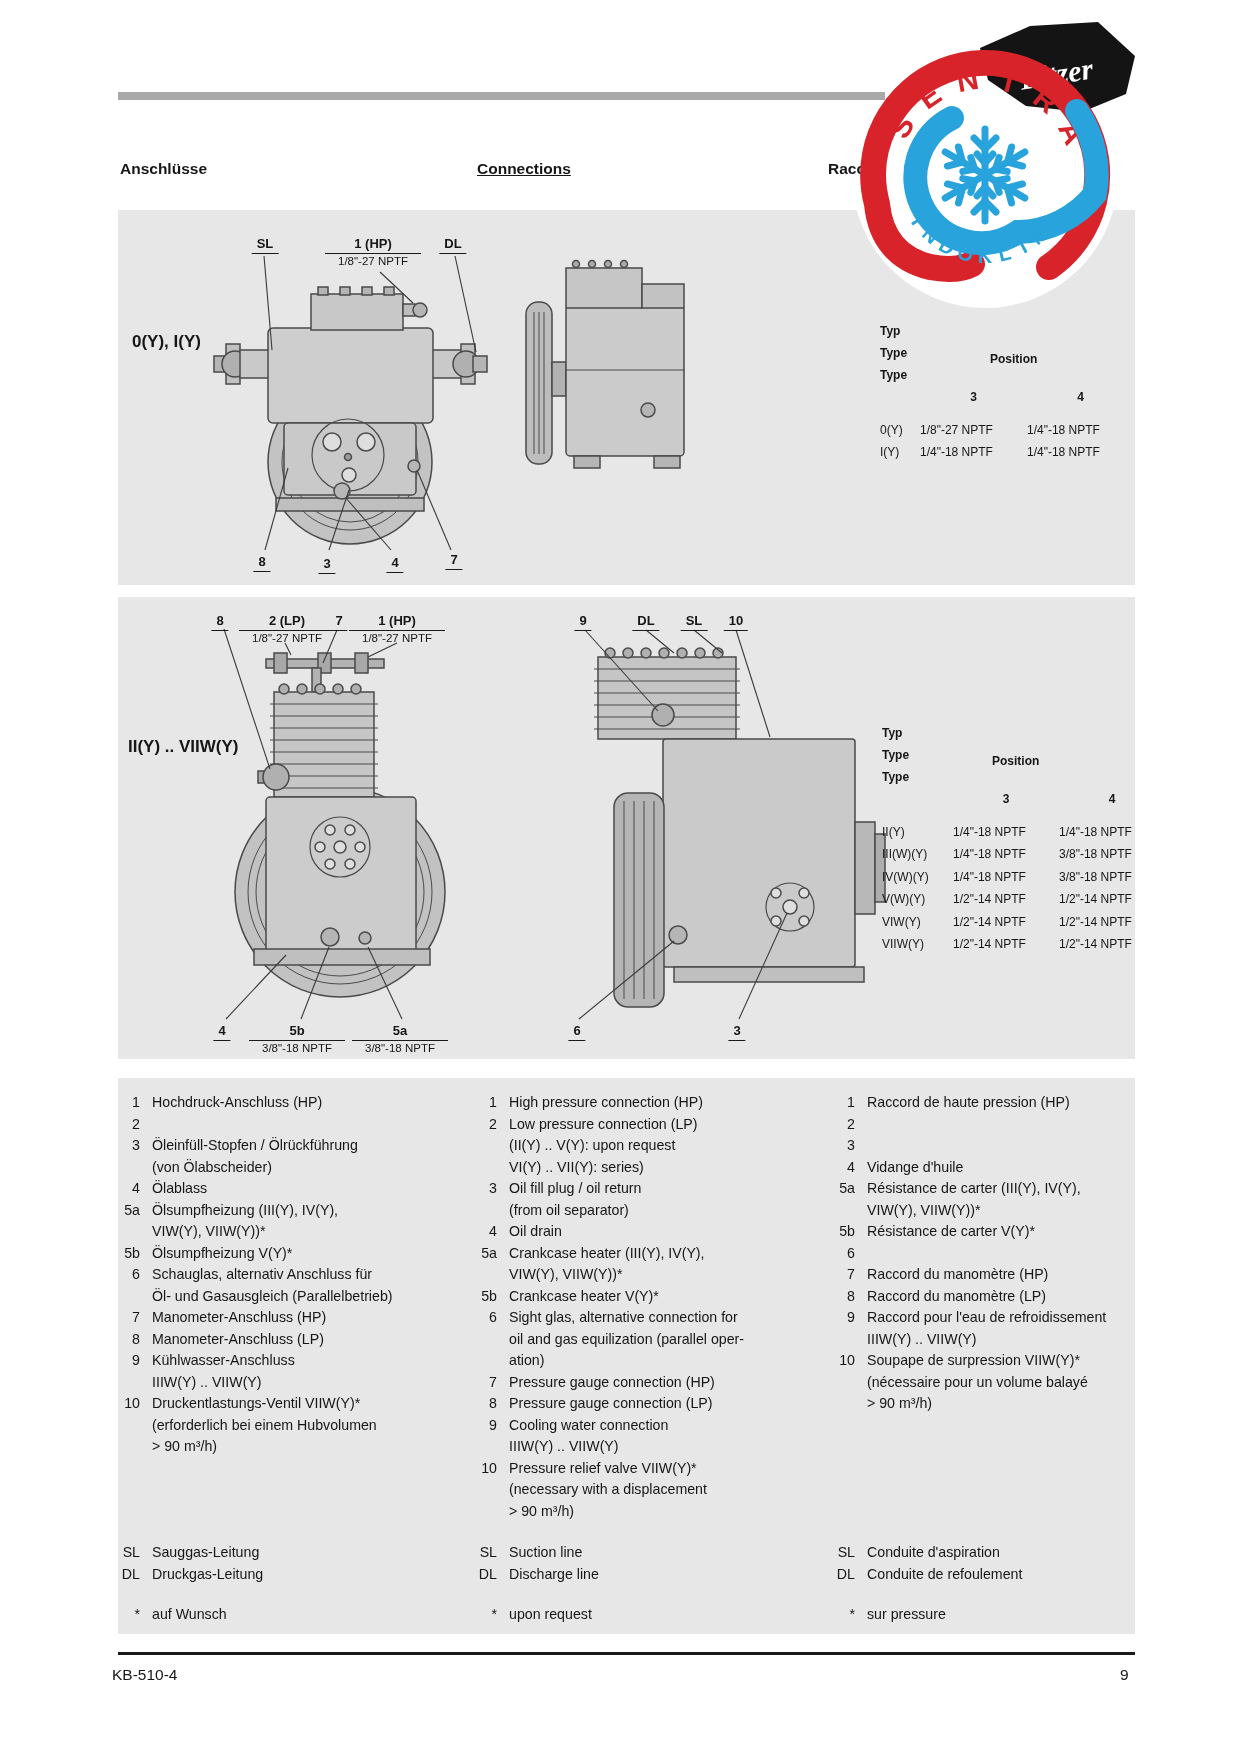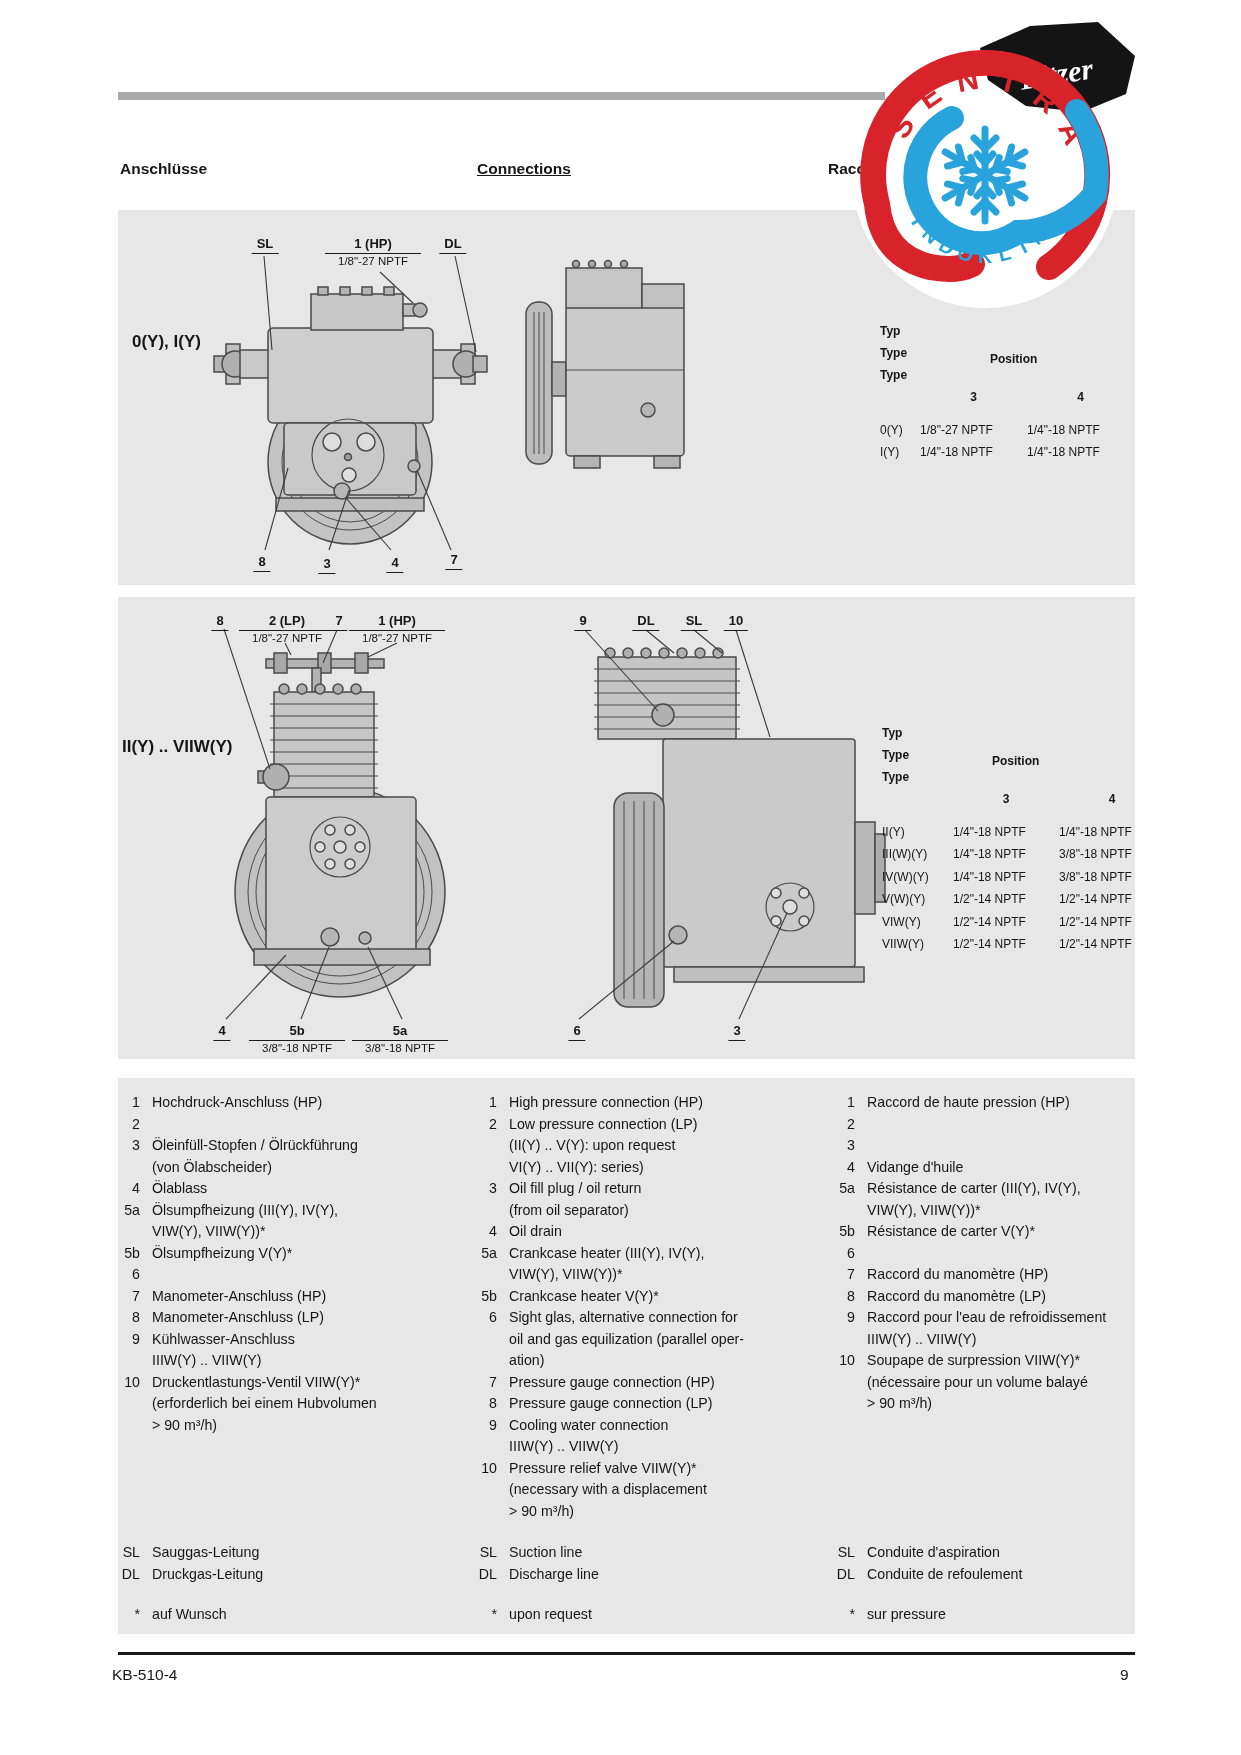--- a/index.html
+++ b/index.html
@@ -254,21 +254,21 @@
       <line x1="576" y1="33" x2="604" y2="56"></line>
       <line x1="618" y1="33" x2="652" y2="140"></line>
       <line x1="108" y1="422" x2="168" y2="358"></line>
       <line x1="183" y1="422" x2="211" y2="350"></line>
       <line x1="284" y1="422" x2="250" y2="350"></line>
       <line x1="461" y1="422" x2="556" y2="344"></line>
       <line x1="621" y1="422" x2="669" y2="316"></line>
     </g>
   </svg>
 
-  <div class="model-label" style="left:4px;top:140px">II(Y) .. VIIW(Y)</div>
+  <div class="model-label" style="left:10px;top:140px">II(Y) .. VIIW(Y)</div>
 
   <div class="callout" style="left:102px;top:14px"><span class="co-l">8</span></div>
   <div class="callout wide" style="left:169px;top:14px"><span class="co-l">2 (LP)</span><span class="co-s">1/8"-27 NPTF</span></div>
   <div class="callout" style="left:221px;top:14px"><span class="co-l">7</span></div>
   <div class="callout wide" style="left:279px;top:14px"><span class="co-l">1 (HP)</span><span class="co-s">1/8"-27 NPTF</span></div>
   <div class="callout" style="left:465px;top:14px"><span class="co-l">9</span></div>
   <div class="callout" style="left:528px;top:14px"><span class="co-l">DL</span></div>
   <div class="callout" style="left:576px;top:14px"><span class="co-l">SL</span></div>
   <div class="callout" style="left:618px;top:14px"><span class="co-l">10</span></div>
   <div class="callout" style="left:104px;top:424px"><span class="co-l">4</span></div>
@@ -365,20 +365,21 @@
 
       <div class="litem">
         <span class="ln">5b</span>
         <span></span>
         <span class="lt">Ölsumpfheizung V(Y)*</span>
       </div>
 
       <div class="litem">
         <span class="ln">6</span>
         <span></span>
+        <span class="lt">Schauglas, alternativ Anschluss für<br>Öl- und Gasausgleich (Parallelbetrieb)</span>
       </div>
 
       <div class="litem">
         <span class="ln">7</span>
         <span></span>
         <span class="lt">Manometer-Anschluss (HP)</span>
       </div>
 
       <div class="litem">
         <span class="ln">8</span>

